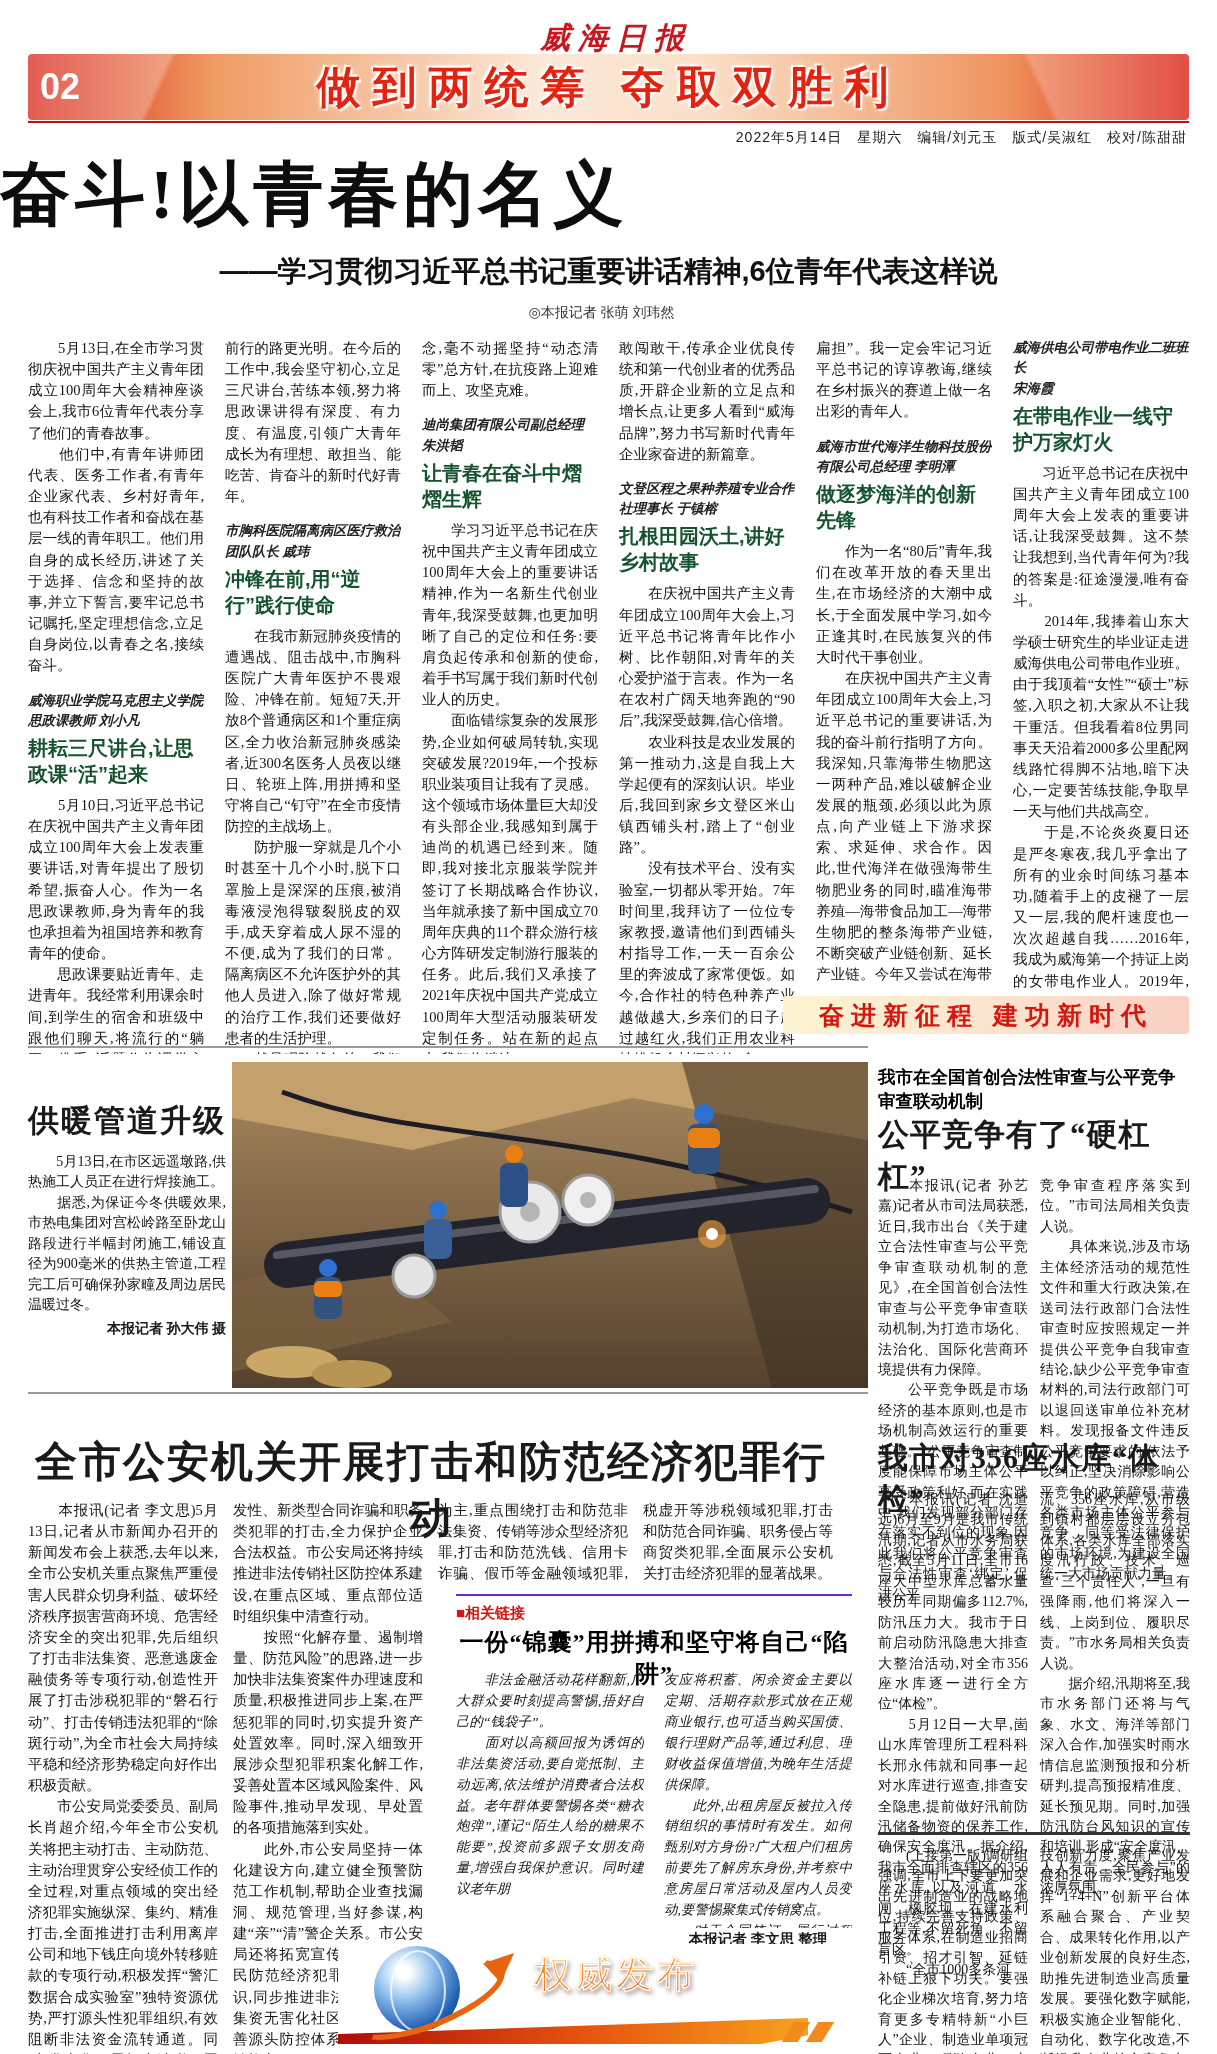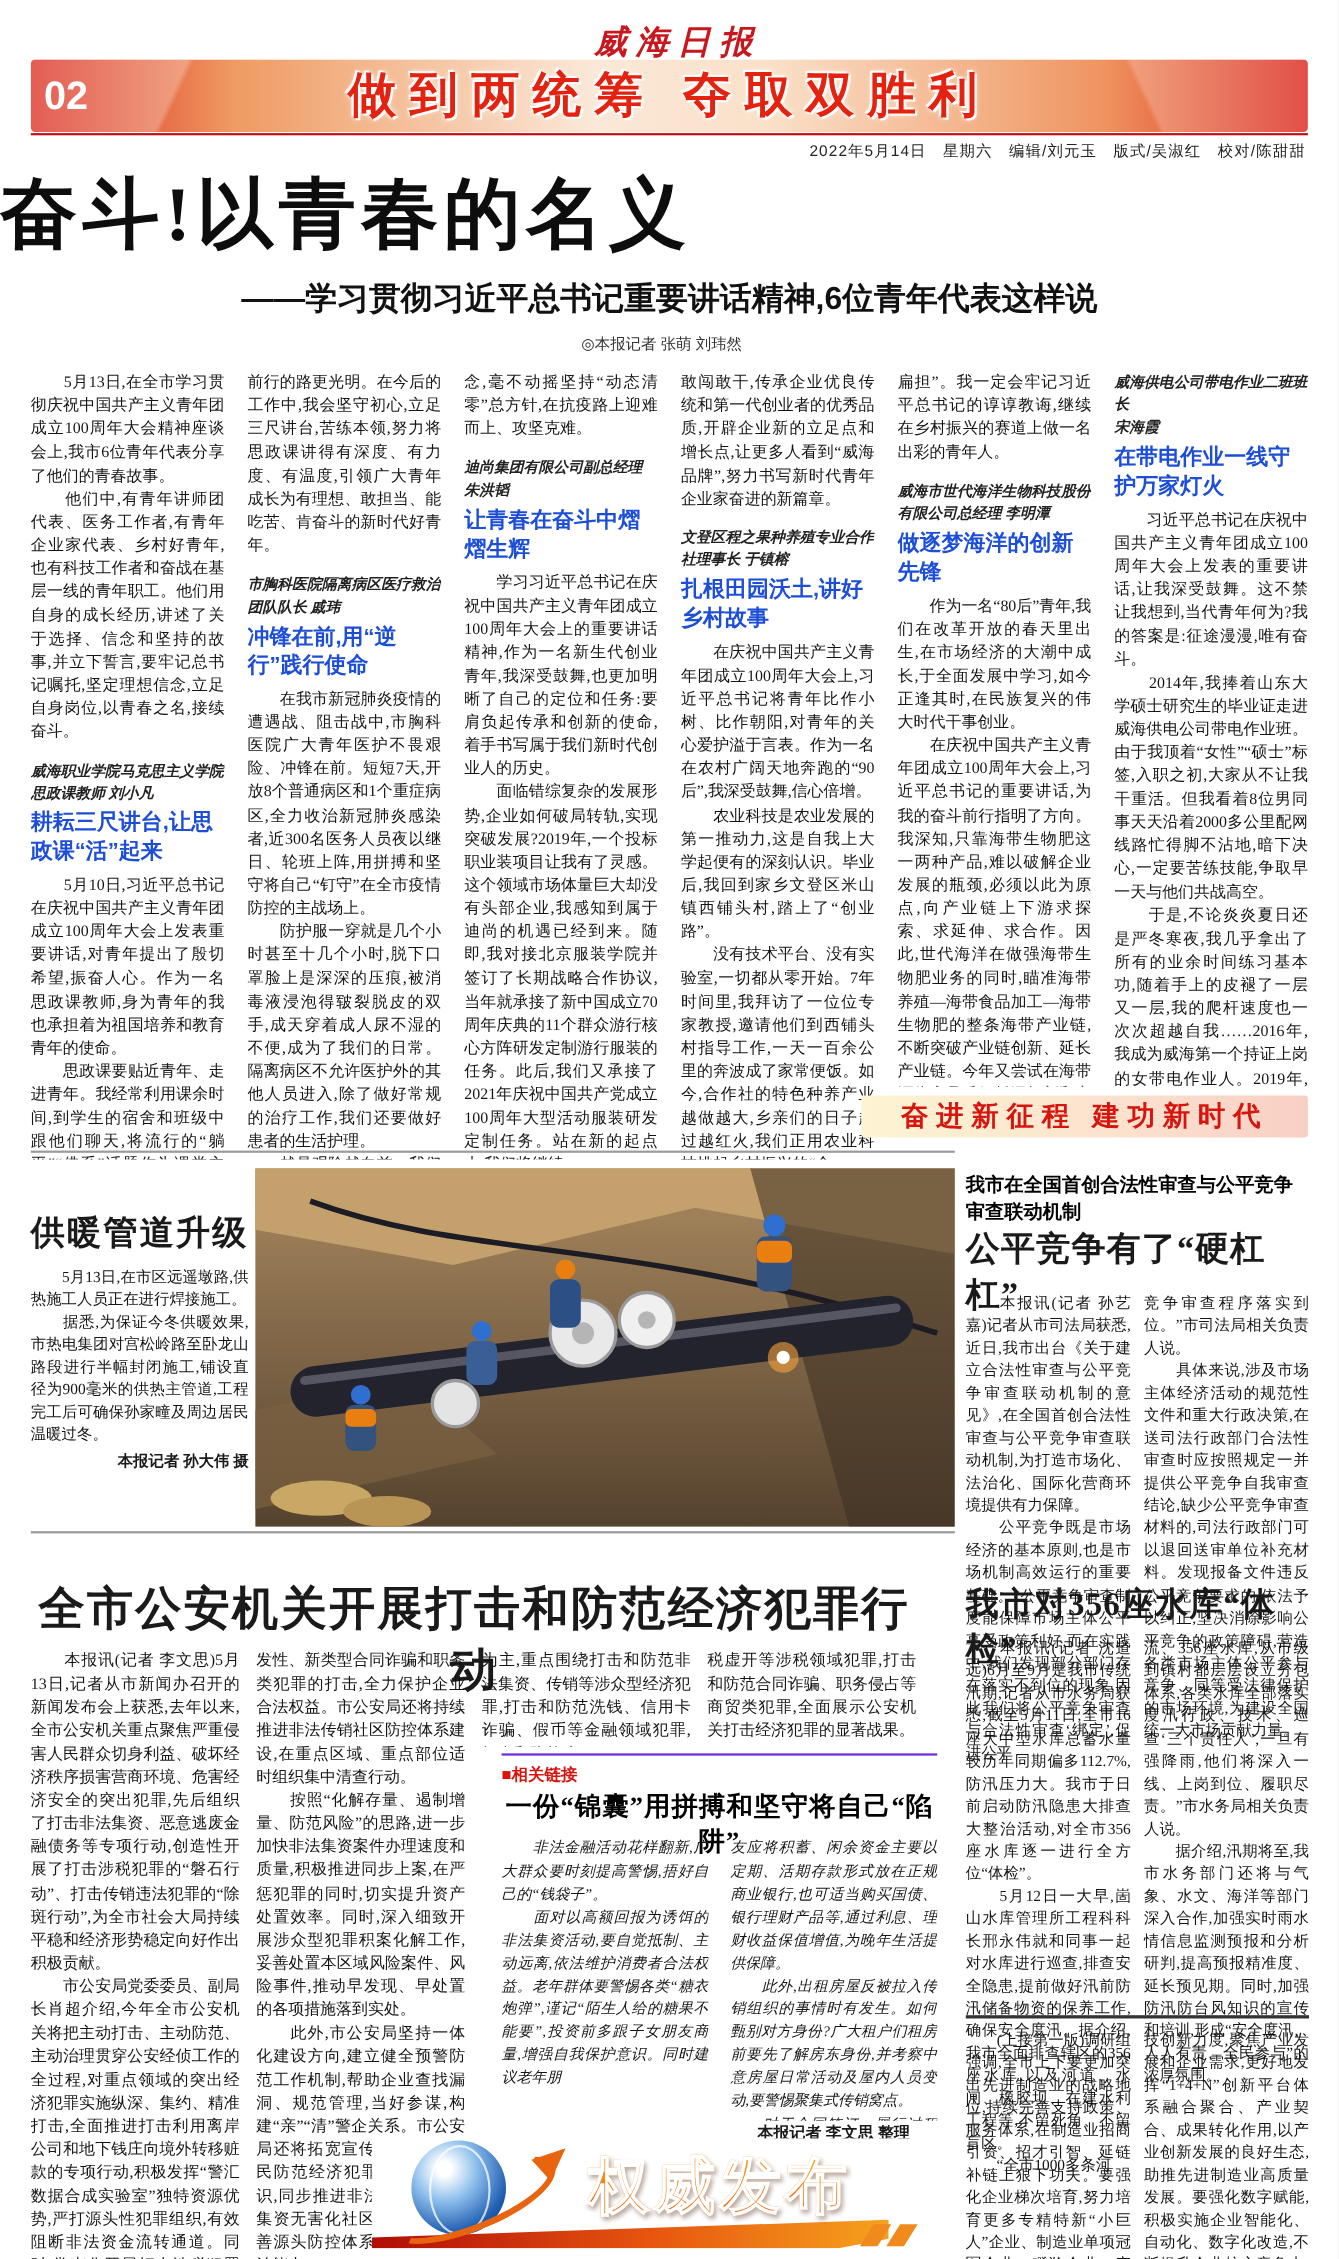--- a/index.html
+++ b/index.html
@@ -26,21 +26,21 @@
   
   .lead-headline{top:148px;left:0;right:0;font-size:70px;font-weight:900;
     letter-spacing:5px;color:#0d0d0d;}
   .lead-subtitle{top:252px;left:0;right:0;text-align:center;font-size:29px;font-weight:bold;color:#111;}
   .lead-byline{top:304px;left:0;right:14px;text-align:center;font-size:14px;color:#333;}
 
   .col{position:absolute;top:338px;width:176px;overflow:hidden;}
   .coltxt{font-size:14.5px;line-height:1.46;text-align:justify;white-space:pre-line;color:#141414;}
   .kicker{font-size:13.5px;font-weight:bold;font-style:italic;color:#222;line-height:1.5;
           margin:14px 0 4px 0;white-space:pre-line;}
-  .subhead{font-size:20px;font-weight:bold;line-height:1.3;color:#1d4ed8;margin:2px 0 8px 0;}
+  .subhead{font-size:20px;font-weight:bold;line-height:1.3;color:#14532d;margin:2px 0 8px 0;}
 
   .slogan-banner{left:783px;top:996px;width:406px;height:38px;line-height:38px;text-align:center;
     background:linear-gradient(90deg,#fdf4d2,#fbe3cf 55%,#f9cfc4);
     color:#d6150f;font-weight:900;font-size:25px;letter-spacing:7px;border-radius:3px;}
 
   
   .rule-gray{height:2px;background:#9a9a9a;}
   .ph-title{left:28px;top:1100px;width:198px;font-size:31px;font-weight:900;letter-spacing:2px;}
   .ph-body{left:28px;top:1152px;width:198px;height:160px;font-size:14px;}
   .ph-credit{left:28px;top:1320px;width:198px;text-align:right;font-size:14px;font-weight:bold;}
@@ -70,21 +70,21 @@
   .auth{left:338px;top:1944px;width:498px;height:104px;background:#fff;}
   .globe{position:absolute;left:36px;top:2px;width:86px;height:86px;border-radius:50%;
     background:radial-gradient(circle at 35% 30%, #ffffff 8%, #8fc0ec 35%, #1d5bb0 72%, #123c7a 100%);}
   .globe-lines{position:absolute;left:52px;top:6px;width:52px;height:78px;border:2px solid rgba(255,255,255,.75);
     border-radius:50%;}
   .orbit{position:absolute;left:10px;top:28px;width:150px;height:44px;border:6px solid #e8640f;
     border-radius:50%;border-top-color:transparent;border-left-color:transparent;transform:rotate(-22deg);}
   .arrowhead{position:absolute;left:150px;top:6px;width:0;height:0;
     border-left:30px solid #e8640f;border-top:13px solid transparent;border-bottom:13px solid transparent;
     transform:rotate(-42deg);}
-  .auth-text{position:absolute;left:196px;top:6px;font-size:56px;font-weight:700;letter-spacing:4px;
+  .auth-text{position:absolute;left:196px;top:6px;font-size:37px;font-weight:400;letter-spacing:4px;
     background:linear-gradient(180deg,#fbb034,#f37a0f 55%,#e8570f);
     -webkit-background-clip:text;background-clip:text;color:#f08011;-webkit-text-fill-color:transparent;
     -webkit-text-stroke:1.5px #fff;filter:drop-shadow(2px 3px 2px rgba(60,20,0,.35));}
   .ribbon{position:absolute;left:0;bottom:4px;width:470px;height:26px;
     background:linear-gradient(90deg,#b00d08,#e8570f 55%,#f6a21d);
     clip-path:polygon(0 62%,100% 0,100% 66%,90% 100%,0 100%);}
   .slash{position:absolute;bottom:6px;width:16px;height:20px;background:#f08a1d;transform:skewX(-32deg);}
   .slash.s1{right:8px;} .slash.s2{right:32px;}
 
   

